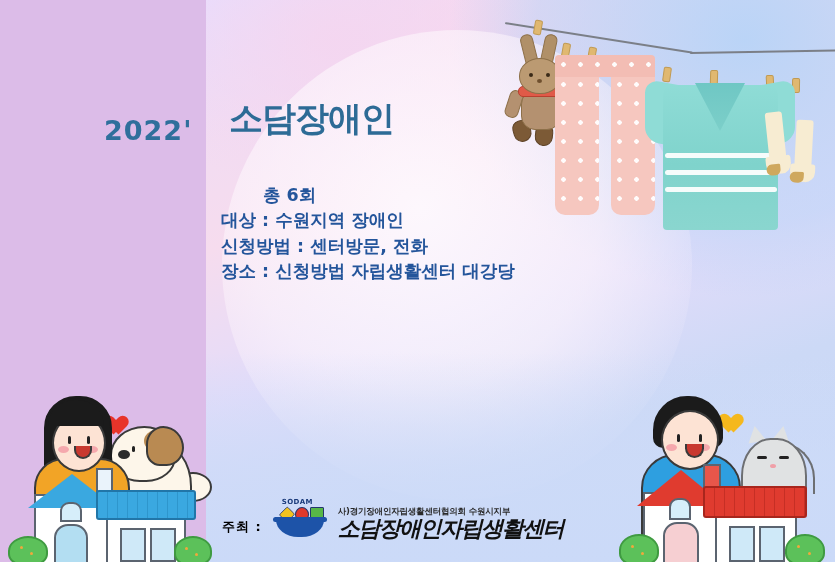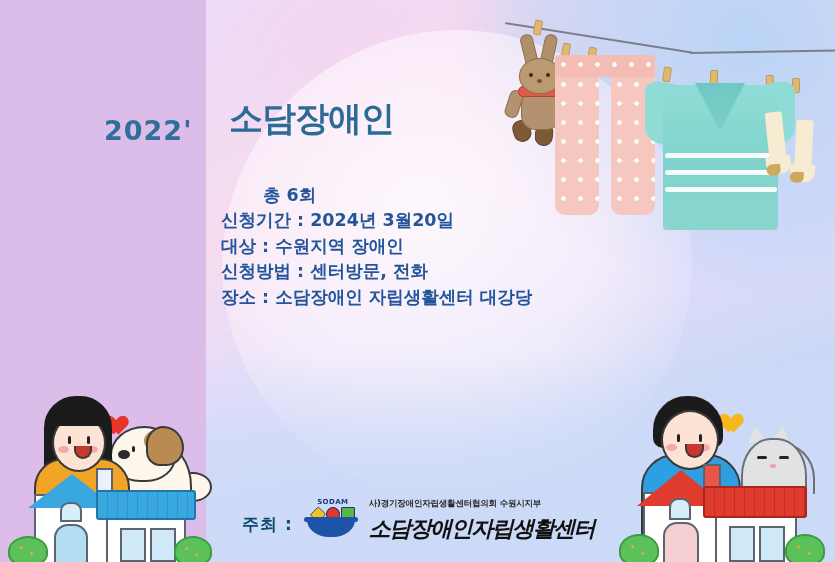--- a/index.html
+++ b/index.html
@@ -51,40 +51,40 @@
   .info{
     position:absolute;left:221px;top:183px;width:400px;
     color:#24559b;font-size:17.5px;font-weight:bold;line-height:25.4px;
     white-space:nowrap;
   }
   .info .ln{display:block;}
   .info .ln.indent{padding-left:42px;}
 
   
   .host-row{position:absolute;left:222px;top:498px;display:flex;align-items:flex-end;gap:10px;}
-  .host-label{font-size:17px;font-weight:bold;color:#0c4a6e;letter-spacing:1px;padding-bottom:6px;margin-left:20px;}
+  .host-label{font-size:13px;font-weight:bold;color:#000000;letter-spacing:1px;padding-bottom:6px;}
   .logo-mark{position:relative;width:56px;height:44px;}
   .logo-sodam-text{
-    position:absolute;left:10px;top:0;width:40px;text-align:center;
+    position:absolute;left:10px;top:0;width:40px;text-align:left;
     font-size:7px;font-weight:bold;color:#1a3a7a;letter-spacing:.4px;
   }
   .logo-shapes{position:absolute;left:8px;top:9px;width:44px;height:14px;}
   .sh{position:absolute;top:0;width:12px;height:13px;border:1.2px solid #23356e;}
   .sh.diamond{left:0;background:#f2c420;transform:rotate(45deg) scale(.8);border-radius:2px;}
   .sh.circle{left:15px;background:#e0392c;border-radius:50%;}
   .sh.square{left:30px;background:#57b747;border-radius:1px;}
   .logo-bowl{
     position:absolute;left:4px;top:22px;width:48px;height:17px;
     background:#1d53a8;
     border-radius:0 0 26px 26px / 0 0 20px 20px;
   }
   .logo-bowl:after{
     content:"";position:absolute;left:-3px;top:-3px;width:54px;height:5px;background:#1d53a8;border-radius:3px;
   }
-  .logo-words{display:flex;flex-direction:column;gap:8px;padding-bottom:2px;}
+  .logo-words{display:flex;flex-direction:column;gap:0;padding-bottom:2px;}
   .logo-sub{font-size:8.5px;font-weight:bold;color:#2a2a2a;letter-spacing:-.2px;}
   .logo-main{font-size:22px;font-weight:bold;color:#111;letter-spacing:-1.5px;font-style:italic;line-height:1;}
 
   
   .rope{position:absolute;height:2px;background:#7b7f87;transform-origin:left center;border-radius:2px;}
   .peg{position:absolute;width:6px;height:13px;background:#e0b870;border:1px solid #c09a52;border-radius:2px;}
 
   .bunny{position:absolute;left:505px;top:34px;width:72px;height:110px;}
   .b-ear{position:absolute;width:11px;height:34px;background:#b09068;border:1.5px solid #8d7049;border-radius:6px;}
   .b-ear.l{left:18px;top:0;transform:rotate(-14deg);}
@@ -239,24 +239,23 @@
     <div class="sk-leg"></div>
     <div class="sk-foot"></div>
     <div class="sk-toe"></div>
   </div>
 
   <div class="year">2022'</div>
   <div class="title">소담장애인</div>
 
   <div class="info">
     <span class="ln indent">총 6회</span>
-    <span class="ln">신청기간 : 2024년 3월20일</span>
     <span class="ln">대상 : 수원지역 장애인</span>
     <span class="ln">신청방법 : 센터방문, 전화</span>
-    <span class="ln">장소 : 소담장애인 자립생활센터 대강당</span>
+    <span class="ln">장소 : 신청방법 자립생활센터 대강당</span>
   </div>
 
   <div class="host-row">
     <div class="host-label">주최 :</div>
     <div class="logo-mark">
       <div class="logo-sodam-text">SODAM</div>
       <div class="logo-shapes">
         <div class="sh diamond"></div>
         <div class="sh circle"></div>
         <div class="sh square"></div>

